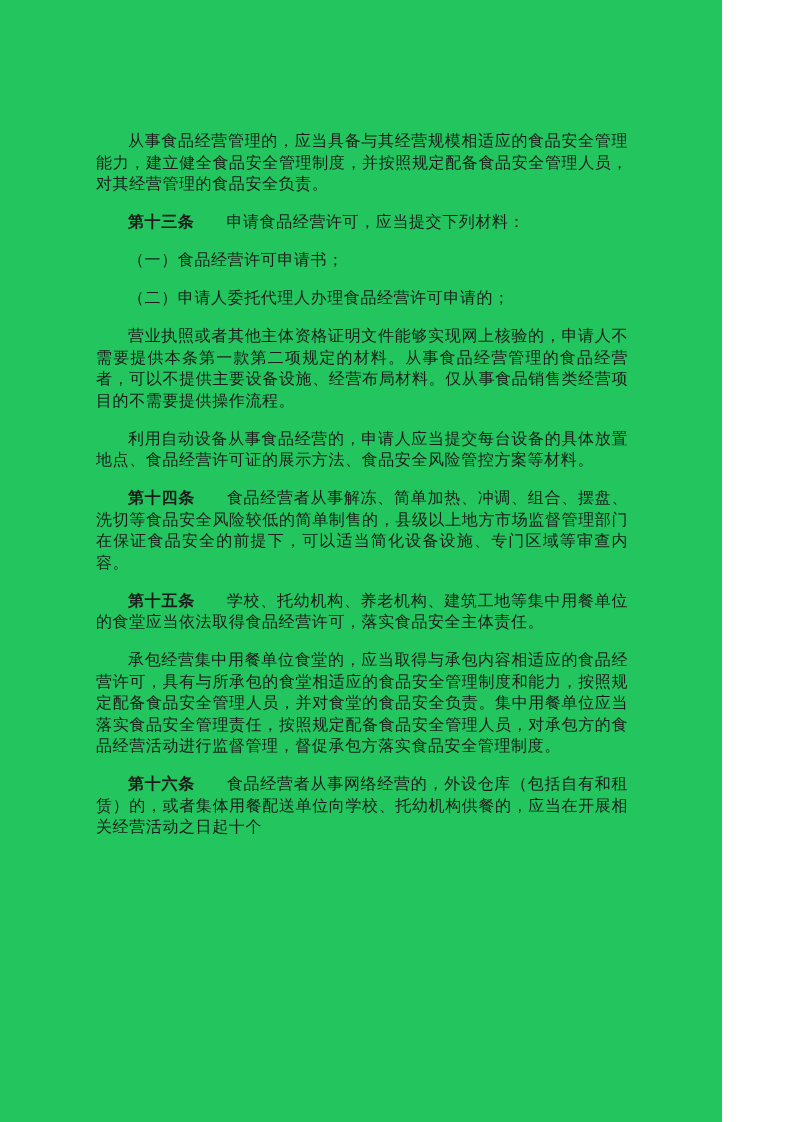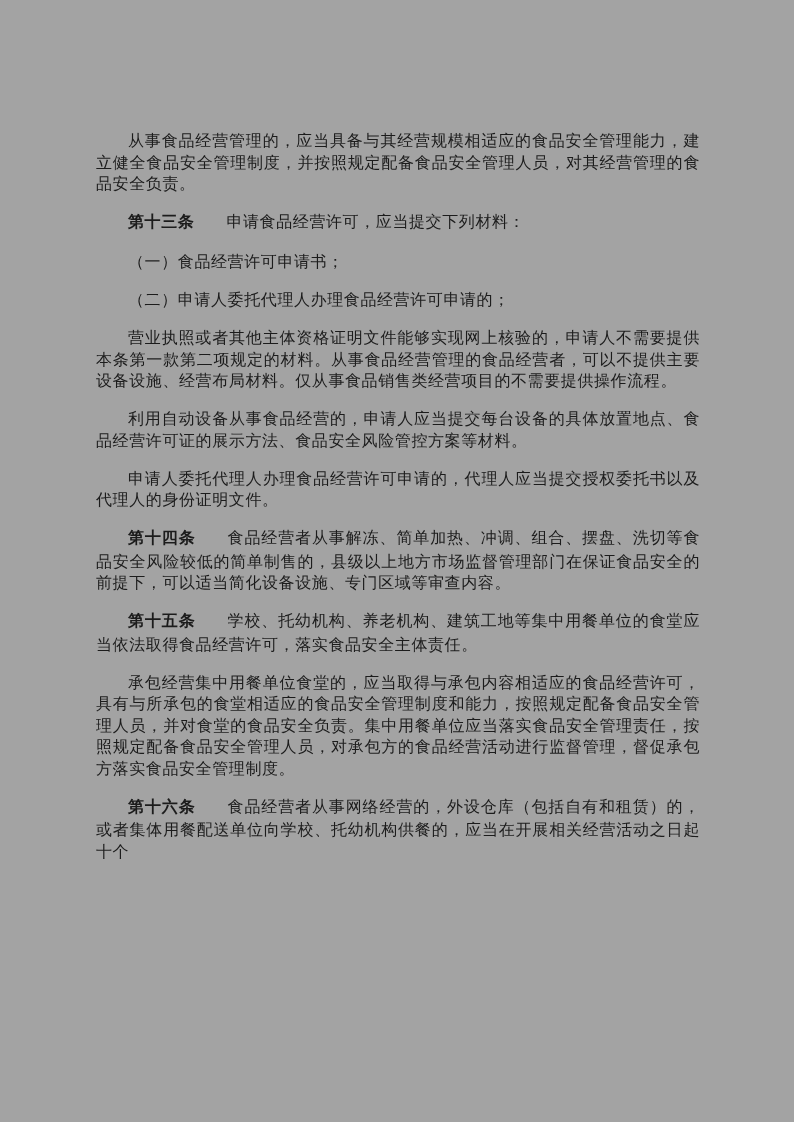--- a/index.html
+++ b/index.html
@@ -2,52 +2,51 @@
 <html><head>
 <meta charset="utf-8">
 <style>
   html, body {
     margin: 0;
     padding: 0;
     background: #ffffff;
   }
   .page {
     position: relative;
-    width: 794px;
+    width: 722px;
     height: 1122px;
-    background: #a3a3a3;
+    background: #22c55e;
     box-sizing: border-box;
     padding: 130px 94px 0 96px;
     overflow: hidden;
     font-family: "Liberation Serif", "DejaVu Serif", serif;
     color: #1c1c1c;
   }
   .para {
     margin: 0 0 16.5px 0;
     font-size: 16px;
     line-height: 21.5px;
     text-align: justify;
     text-indent: 2em;
     letter-spacing: 0.6px;
     word-break: break-all;
   }
   .term:not(:empty) {
     font-weight: bold;
-    font-family: Liberation Mono, monospace;
+    font-family: Liberation Serif, serif;
     margin-right: 2em;
   }
 </style>
 </head>
 <body>
 
 <div class="page">
   <p class="para"><span class="term"></span><span>从事食品经营管理的，应当具备与其经营规模相适应的食品安全管理能力，建立健全食品安全管理制度，并按照规定配备食品安全管理人员，对其经营管理的食品安全负责。</span></p>
   <p class="para"><span class="term">第十三条</span><span>申请食品经营许可，应当提交下列材料：</span></p>
   <p class="para"><span class="term"></span><span>（一）食品经营许可申请书；</span></p>
   <p class="para"><span class="term"></span><span>（二）申请人委托代理人办理食品经营许可申请的；</span></p>
   <p class="para"><span class="term"></span><span>营业执照或者其他主体资格证明文件能够实现网上核验的，申请人不需要提供本条第一款第二项规定的材料。从事食品经营管理的食品经营者，可以不提供主要设备设施、经营布局材料。仅从事食品销售类经营项目的不需要提供操作流程。</span></p>
   <p class="para"><span class="term"></span><span>利用自动设备从事食品经营的，申请人应当提交每台设备的具体放置地点、食品经营许可证的展示方法、食品安全风险管控方案等材料。</span></p>
-  <p class="para"><span class="term"></span><span>申请人委托代理人办理食品经营许可申请的，代理人应当提交授权委托书以及代理人的身份证明文件。</span></p>
   <p class="para"><span class="term">第十四条</span><span>食品经营者从事解冻、简单加热、冲调、组合、摆盘、洗切等食品安全风险较低的简单制售的，县级以上地方市场监督管理部门在保证食品安全的前提下，可以适当简化设备设施、专门区域等审查内容。</span></p>
   <p class="para"><span class="term">第十五条</span><span>学校、托幼机构、养老机构、建筑工地等集中用餐单位的食堂应当依法取得食品经营许可，落实食品安全主体责任。</span></p>
   <p class="para"><span class="term"></span><span>承包经营集中用餐单位食堂的，应当取得与承包内容相适应的食品经营许可，具有与所承包的食堂相适应的食品安全管理制度和能力，按照规定配备食品安全管理人员，并对食堂的食品安全负责。集中用餐单位应当落实食品安全管理责任，按照规定配备食品安全管理人员，对承包方的食品经营活动进行监督管理，督促承包方落实食品安全管理制度。</span></p>
   <p class="para"><span class="term">第十六条</span><span>食品经营者从事网络经营的，外设仓库（包括自有和租赁）的，或者集体用餐配送单位向学校、托幼机构供餐的，应当在开展相关经营活动之日起十个</span></p>
 </div>
 
 </body></html>

